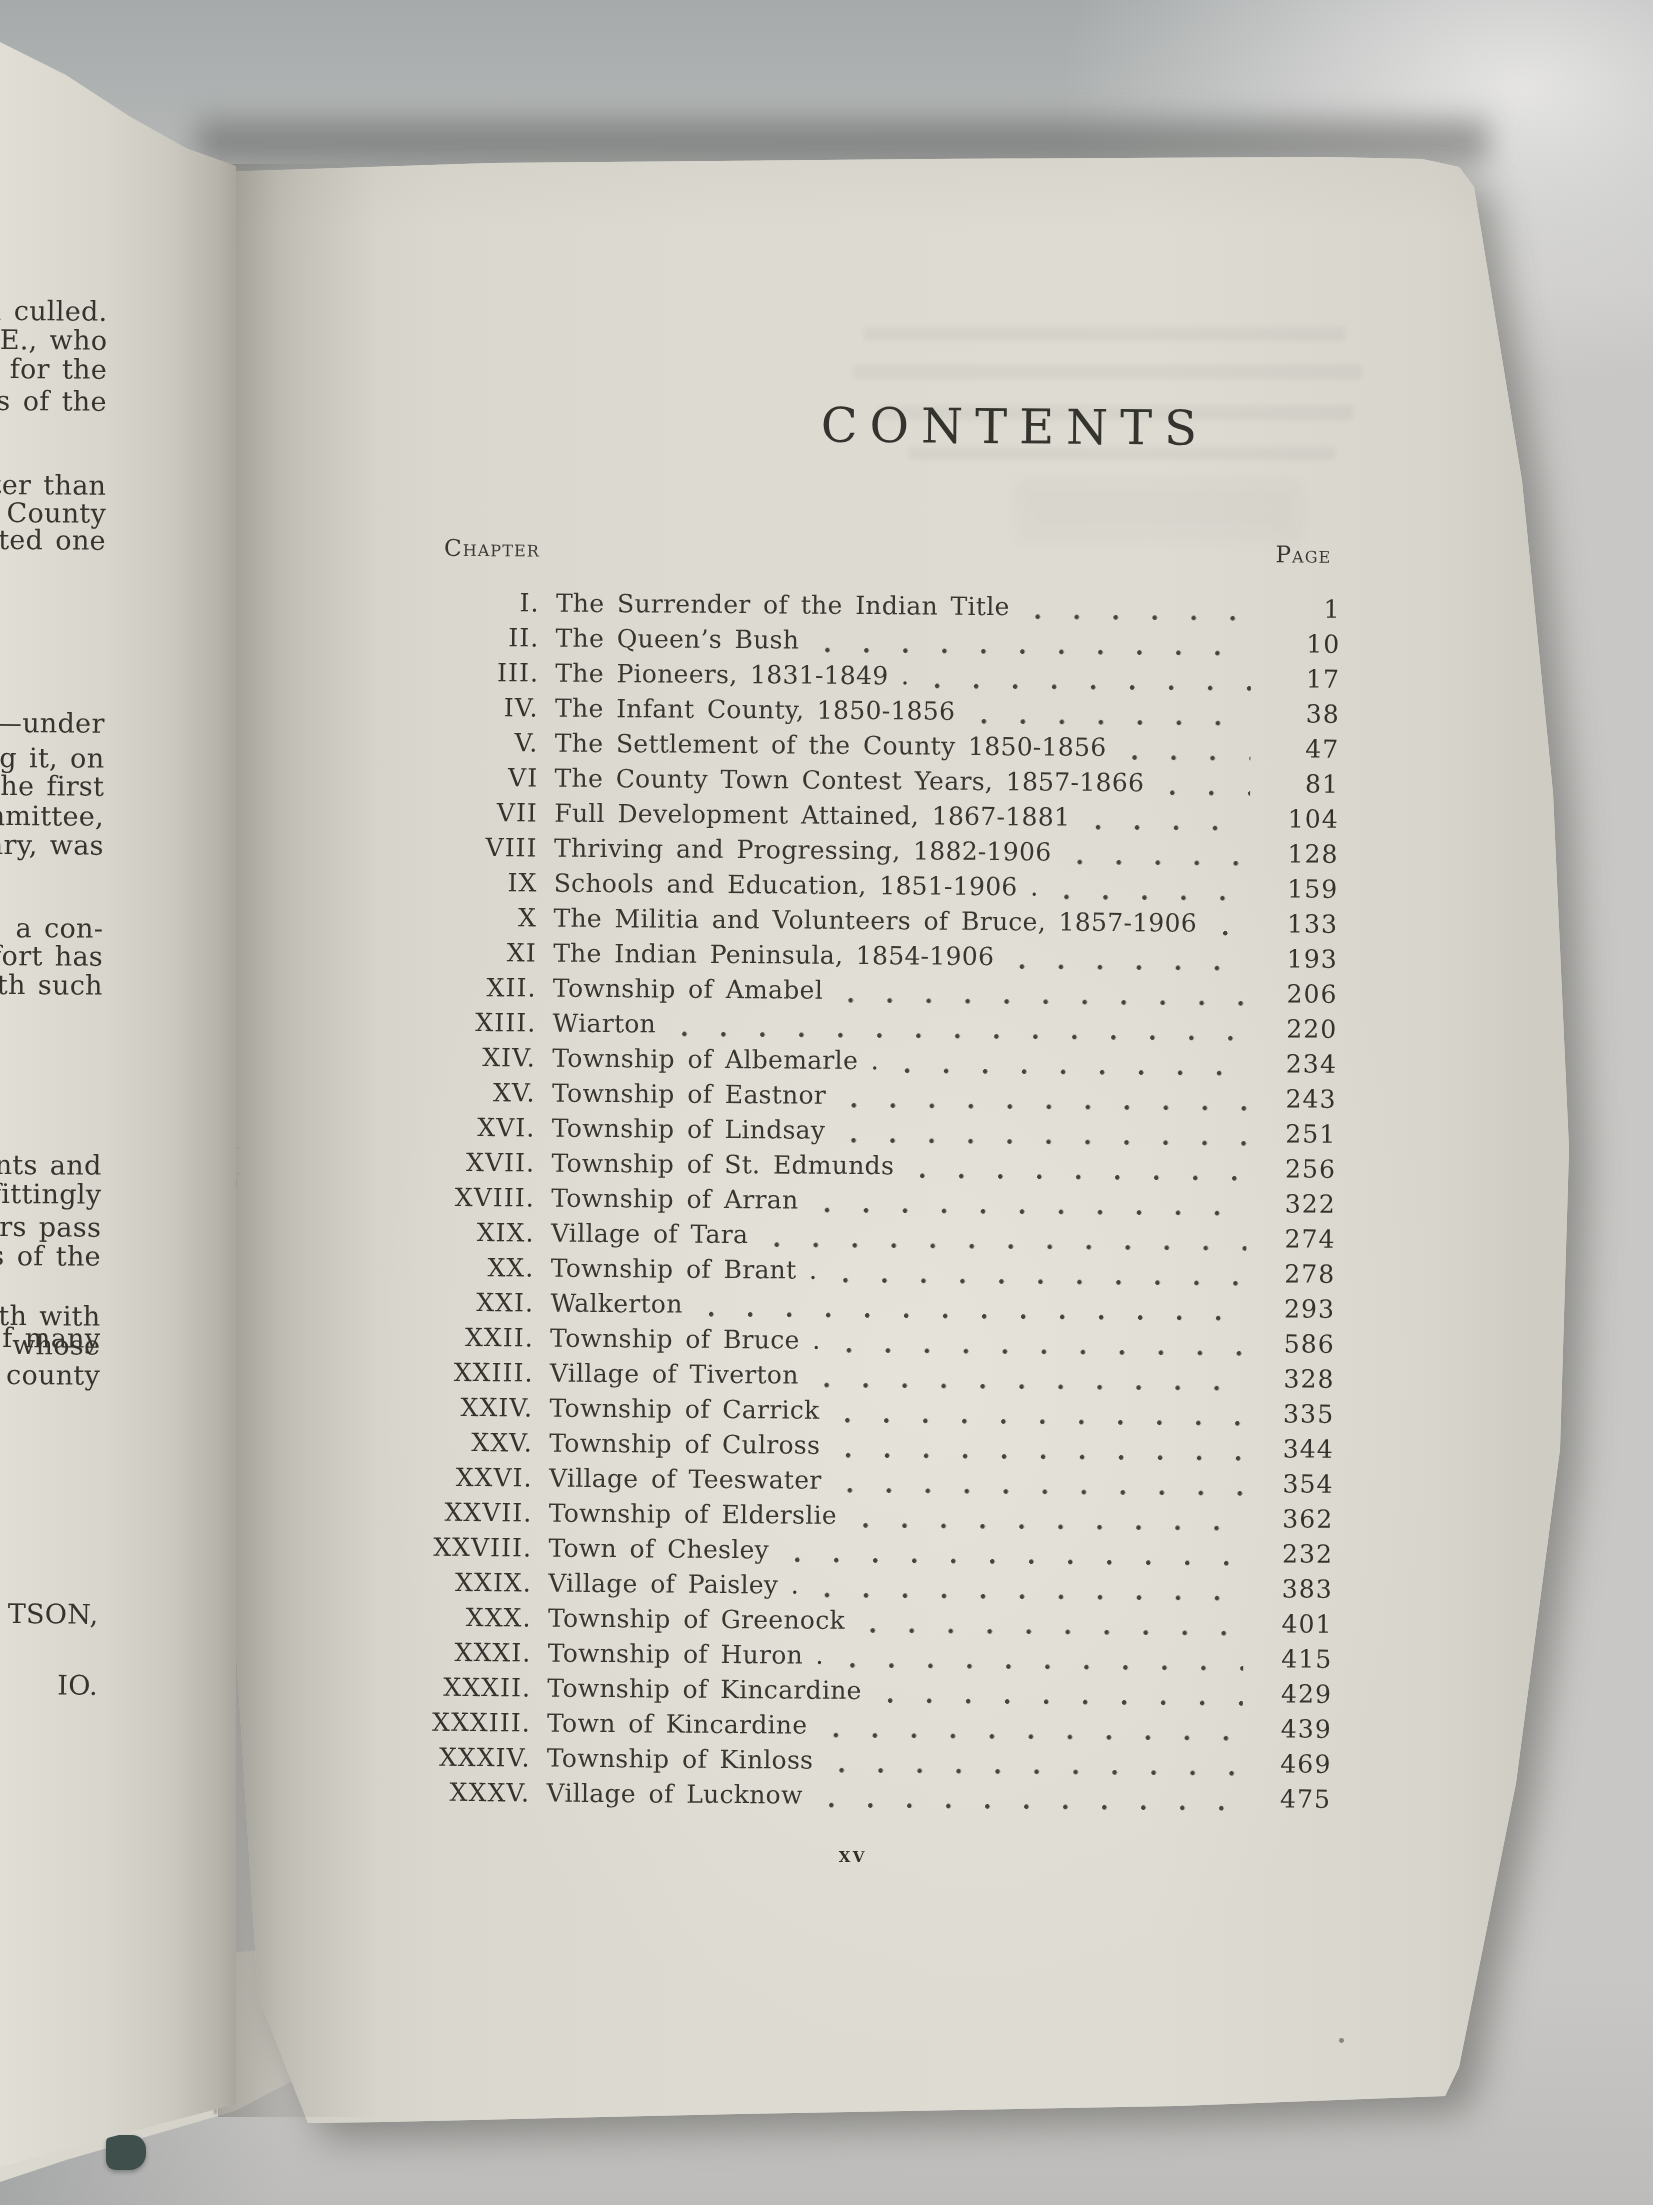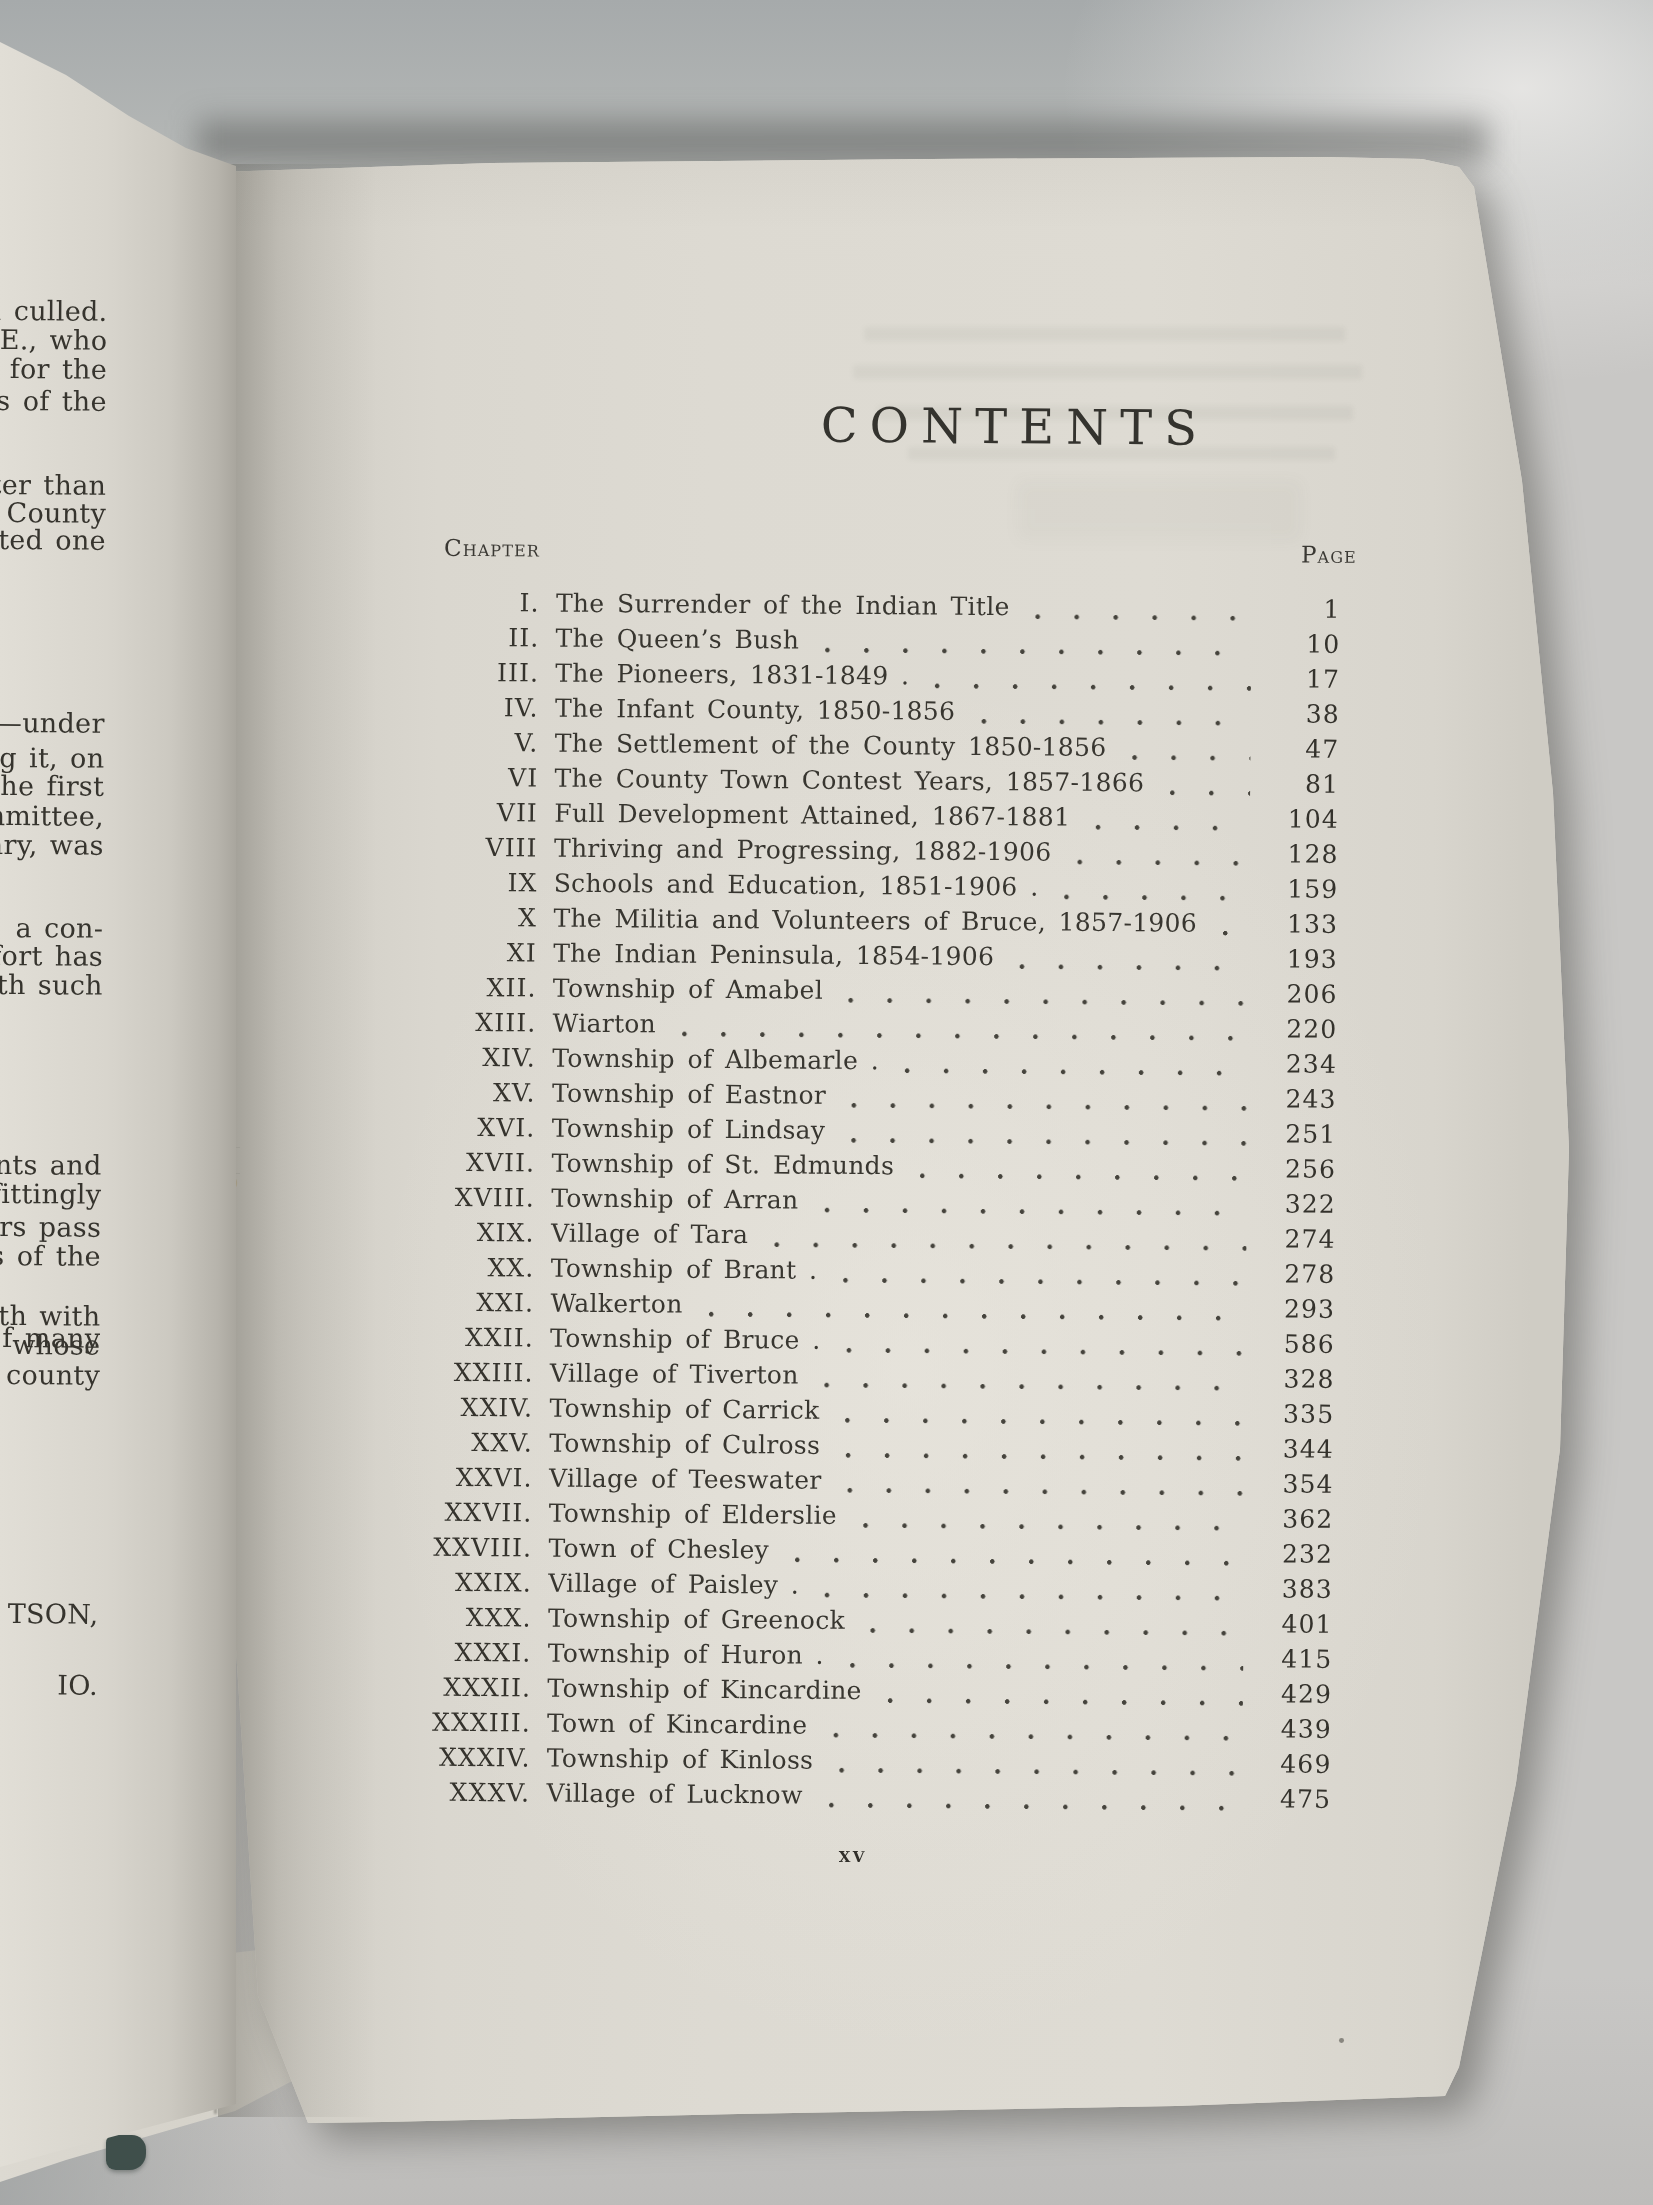--- a/index.html
+++ b/index.html
@@ -76,21 +76,21 @@
   .left-frags{position:absolute;left:0;top:0;width:113px;height:2205px;
     transform:rotate(.4deg);transform-origin:0 0;}
   .frag{position:absolute;right:3.3px;white-space:nowrap;font-size:27px;color:#36342e;
     letter-spacing:0.3px;word-spacing:3.3px;}
   
   .content{position:absolute;left:0;top:0;width:1654px;height:2205px;
     transform:rotate(.45deg);transform-origin:219px 164px;color:#383630;}
   .page-title{position:absolute;left:823px;top:392px;font-size:48px;letter-spacing:12px;color:#34332e;}
   .col-head{position:absolute;top:533px;font-variant:small-caps;font-size:23px;letter-spacing:1.1px;color:#3a3833;}
   .col-head.chapter{left:447px;}
-  .col-head.page{left:1304px;width:77px;text-align:left;}
+  .col-head.page{left:1268px;width:77px;text-align:center;}
   .rows{position:absolute;left:219px;top:586px;width:1125px;}
   .row{display:flex;align-items:baseline;height:35px;font-size:25px;}
   .num{width:324px;text-align:right;letter-spacing:1.1px;white-space:nowrap;color:#35332d;}
   .ttl{margin-left:16.4px;white-space:nowrap;letter-spacing:0.3px;word-spacing:4.4px;}
   .leader{flex:1 1 auto;height:6.6px;align-self:flex-end;margin:0 18.6px 7.7px 25px;
     background-image:radial-gradient(circle at 3.3px 3.3px,#45433c 2px,rgba(0,0,0,0) 2.5px);
     background-size:39px 6.6px;background-repeat:repeat-x;min-width:0;}
   .pg{width:70px;text-align:right;letter-spacing:1.1px;white-space:nowrap;color:#34322c;}
   .footer-folio{position:absolute;left:836px;top:1836px;width:60px;text-align:center;
     font-size:22px;font-weight:bold;font-variant:small-caps;letter-spacing:2.2px;color:#312f2a;}

